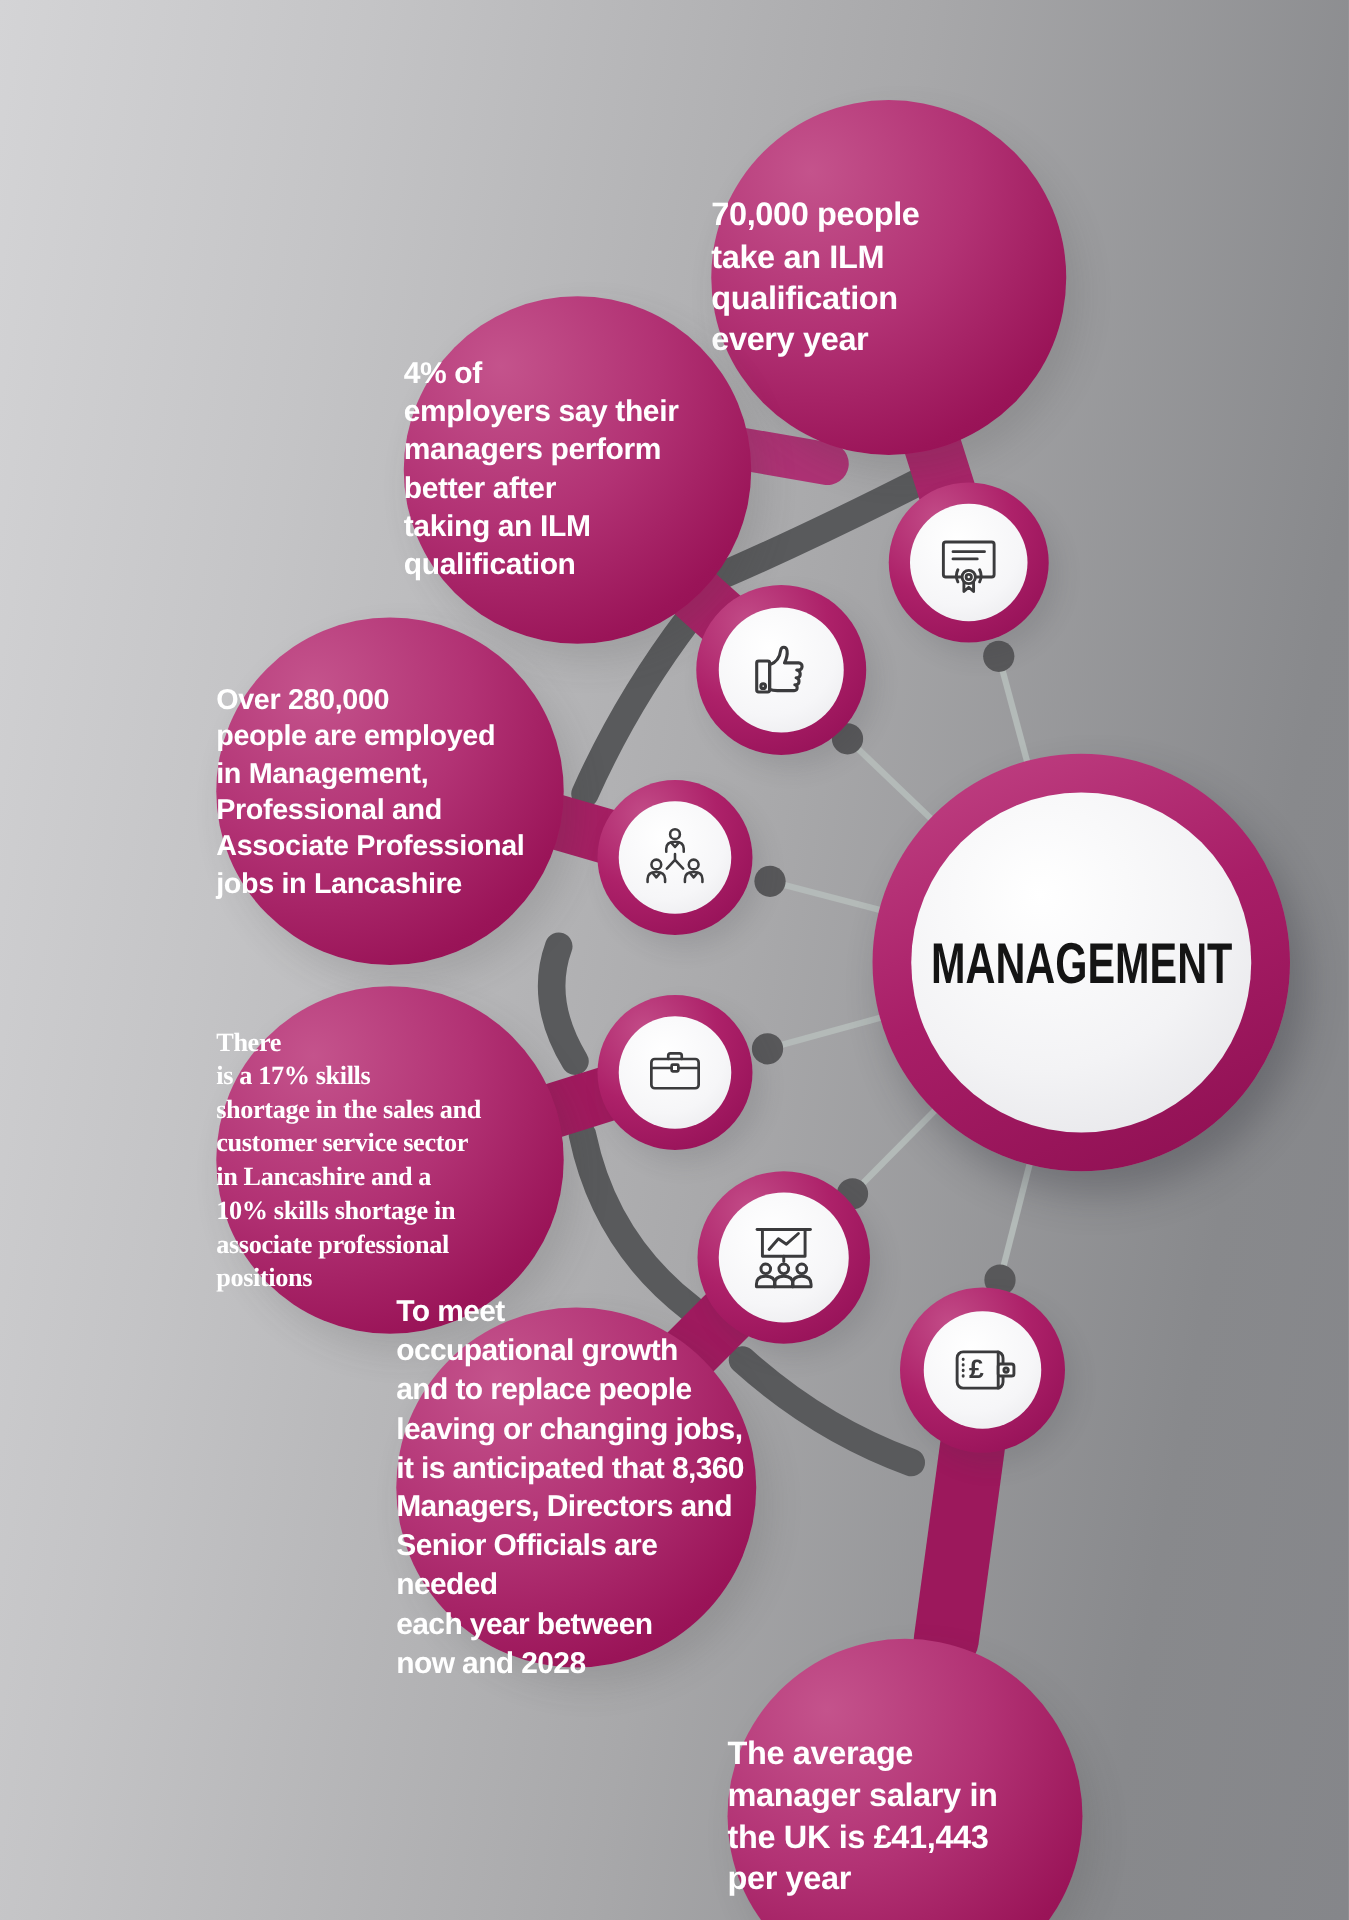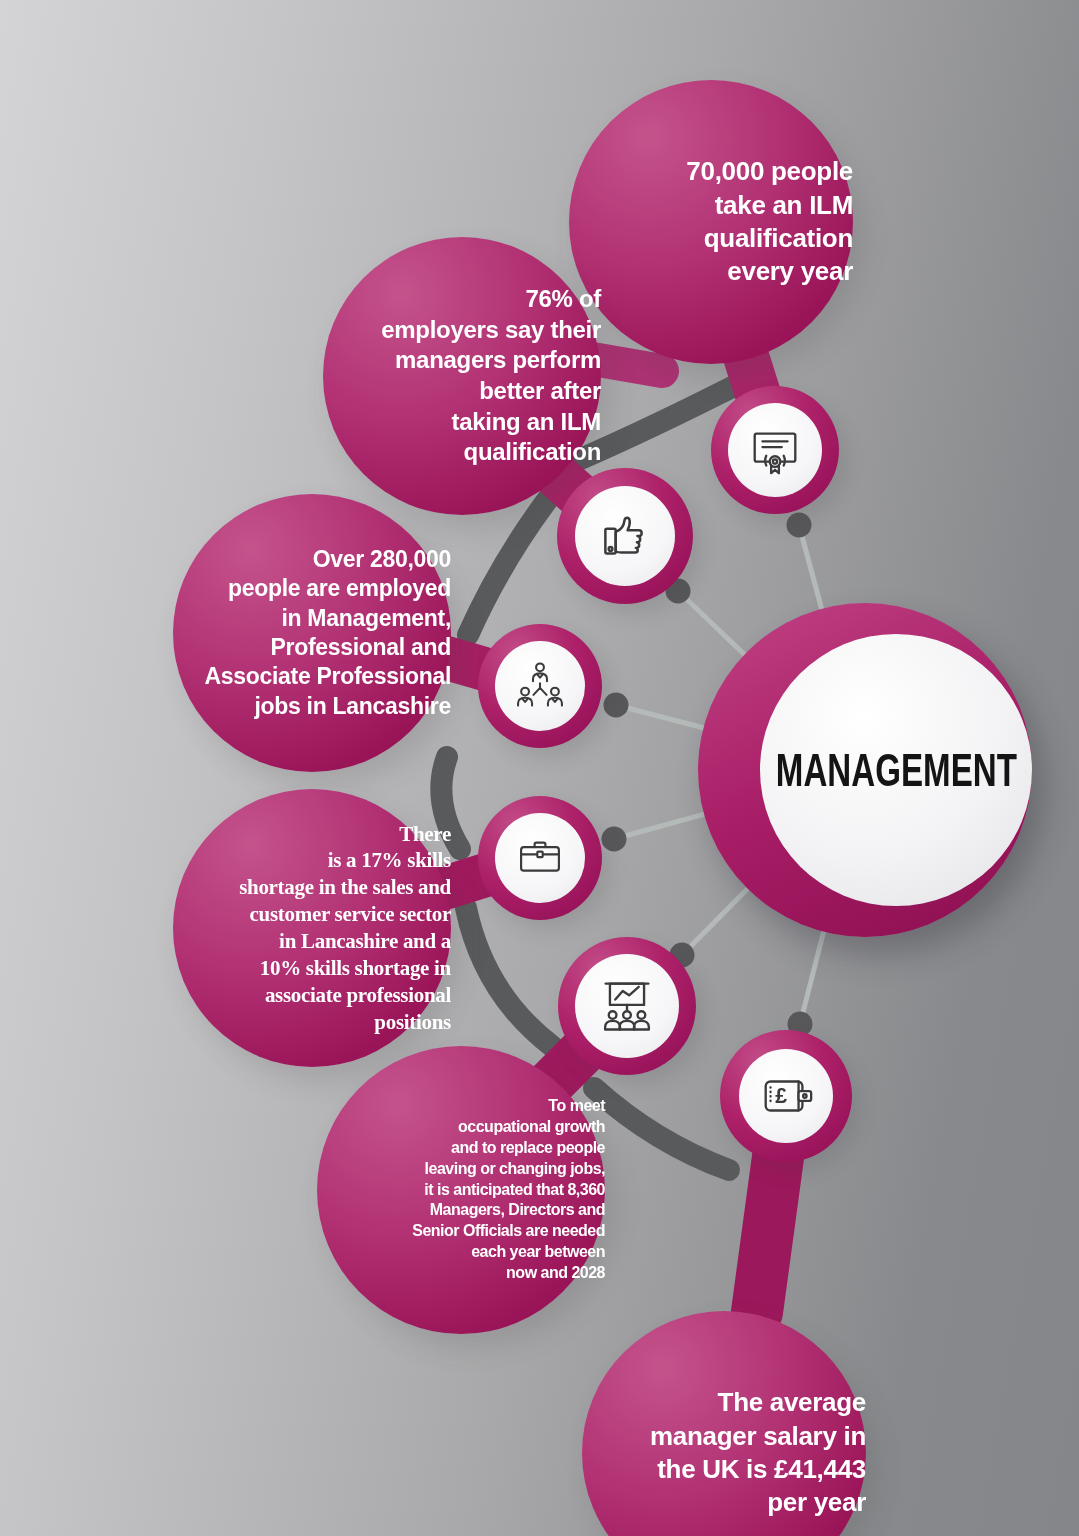--- a/index.html
+++ b/index.html
@@ -5,42 +5,42 @@
   html,body{margin:0;padding:0;background:#9a9a9c;}
   .stage{
     position:relative;width:1079px;height:1536px;overflow:hidden;
     background:linear-gradient(100deg,#d4d4d6 0%,#c4c4c6 22%,#a8a8aa 55%,#88898c 85%,#85868a 100%);
     font-family:"Liberation Sans","DejaVu Sans",sans-serif;
   }
   .layer{position:absolute;left:0;top:0;z-index:0;}
   .bubble{
     position:absolute;border-radius:50%;z-index:2;
     background:radial-gradient(circle at 28% 20%,#c4538c 0%,#b23274 42%,#9a1458 78%,#8e0c50 100%);
-    display:flex;align-items:center;justify-content:center;text-align:right;
+    display:flex;align-items:center;justify-content:center;text-align:left;
     box-shadow:10px 14px 28px rgba(60,60,65,.16);
   }
   .bubble .txt{
     color:#ffffff;font-weight:700;white-space:pre-line;letter-spacing:-0.3px;
     line-height:1.28;width:100%;
   }
   .pod{
     position:absolute;border-radius:50%;z-index:3;
     background:radial-gradient(circle at 30% 22%,#c24b87 0%,#ad2169 45%,#8e0c52 100%);
     display:flex;align-items:center;justify-content:center;
     box-shadow:8px 10px 20px rgba(60,60,65,.14);
   }
   .pod .white{
     border-radius:50%;
     background:radial-gradient(circle at 40% 32%,#ffffff 0%,#f6f6f8 60%,#e7e7ea 100%);
     display:flex;align-items:center;justify-content:center;
   }
   .hub{
     position:absolute;left:698px;top:603px;width:334px;height:334px;border-radius:50%;z-index:4;
     background:linear-gradient(155deg,#c24485 0%,#a81e67 48%,#8c0e50 100%);
-    display:flex;align-items:center;justify-content:flex-end;
+    display:flex;align-items:center;justify-content:center;
     box-shadow:12px 18px 32px rgba(45,45,52,.32);
   }
   .hub .white{
     width:272px;height:272px;border-radius:50%;
     background:radial-gradient(circle at 38% 30%,#ffffff 0%,#f3f3f5 55%,#e1e1e5 100%);
     display:flex;align-items:center;justify-content:center;
   }
   .hub .title{
     display:inline-block;color:#141414;font-weight:700;font-size:46px;
     transform:scaleX(0.72);white-space:nowrap;letter-spacing:0;
@@ -92,21 +92,21 @@
   </svg>
 
   <div class="bubble" style="left:569px;top:80px;width:284px;height:284px;">
     <div class="txt" style="font-size:26px;">70,000 people
 take an ILM
 qualification
 every year</div>
   </div>
 
   <div class="bubble" style="left:323px;top:237px;width:278px;height:278px;">
-    <div class="txt" style="font-size:24px;">76% of
+    <div class="txt" style="font-size:24px;">4% of
 employers say their
 managers perform
 better after
 taking an ILM
 qualification</div>
   </div>
 
   <div class="bubble" style="left:173px;top:494px;width:278px;height:278px;">
     <div class="txt" style="font-size:23px;">Over 280,000
 people are employed
@@ -121,21 +121,21 @@
 is a 17% skills
 shortage in the sales and
 customer service sector
 in Lancashire and a
 10% skills shortage in
 associate professional
 positions</div>
   </div>
 
   <div class="bubble" style="left:317px;top:1046px;width:288px;height:288px;">
-    <div class="txt" style="font-size:16px;letter-spacing:-0.5px;line-height:1.3;">To meet
+    <div class="txt" style="font-size:24px;letter-spacing:-0.5px;line-height:1.3;">To meet
 occupational growth
 and to replace people
 leaving or changing jobs,
 it is anticipated that 8,360
 Managers, Directors and
 Senior Officials are needed
 each year between
 now and 2028</div>
   </div>
 

